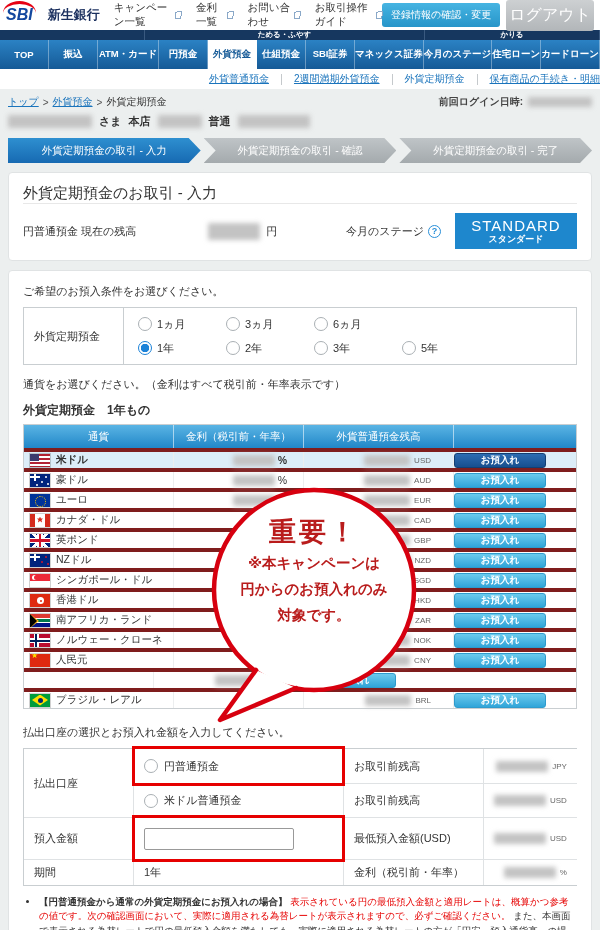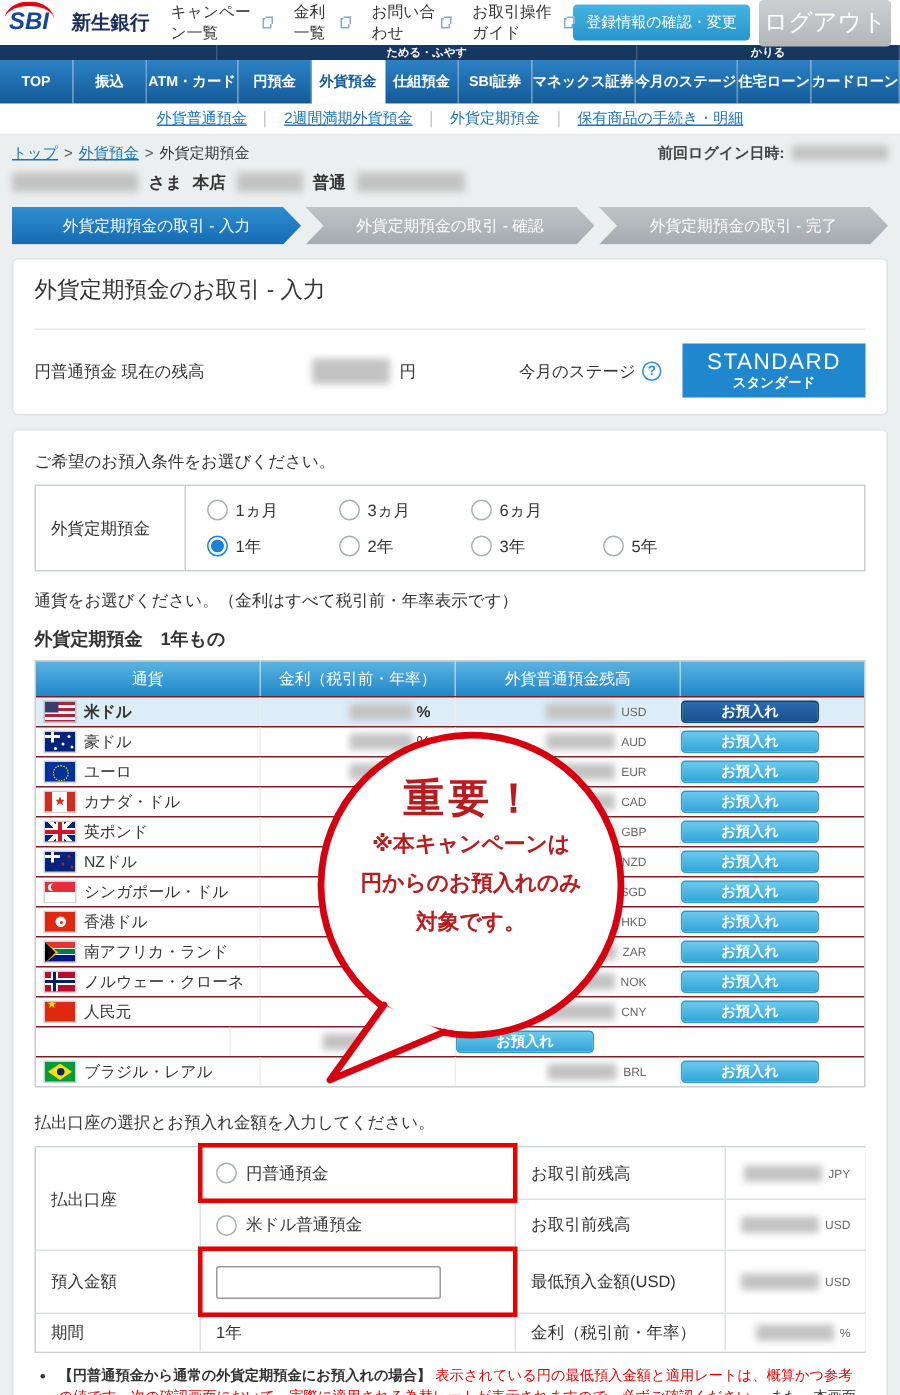--- a/index.html
+++ b/index.html
@@ -23,21 +23,21 @@
       padding:5px 3px;border:none;border-radius:3px;margin-left:6px;cursor:pointer}
   
   .nav-groups{display:flex;height:10px;background:#16375f;color:#fff;font-size:7.5px;font-weight:bold;line-height:10px}
   .nav-group{text-align:center;border-right:1px solid #3a5a80}
   .g1{width:145px}.g2{width:280px}.g3{flex:1}
   .nav-tabs{display:flex;height:29px}
   .tab{flex:1;display:flex;align-items:center;justify-content:center;color:#fff;font-size:9.5px;font-weight:bold;
       background:linear-gradient(180deg,#2b82c4,#155a97);border-right:1px solid rgba(255,255,255,.35);cursor:pointer;white-space:nowrap}
   .tab.wide{flex:1.25}
   .tab.active{background:#fff;color:#155a97}
-  .subnav{height:20px;background:#fff;display:flex;align-items:center;justify-content:center;font-size:10px}
+  .subnav{height:20px;background:#fff;display:flex;align-items:center;justify-content:flex-end;font-size:10px}
   .subnav .sep{width:1px;height:11px;background:#c5c9cc;margin:0 12px}
   .link{color:#1a74bc;text-decoration:underline;cursor:pointer}
   .link.current{text-decoration:none}
   
   .content{padding:6px 8px 0}
   .crumbrow{display:flex;justify-content:space-between;align-items:center;font-size:10px}
   .crumb{display:flex;gap:4px;align-items:center}
   .crumb .gt{color:#555}
   .lastlogin{display:flex;align-items:center;gap:5px;font-weight:bold;color:#444}
   .acctrow{display:flex;align-items:center;gap:7px;font-size:11px;font-weight:bold;color:#333;margin-top:5px}
@@ -46,21 +46,21 @@
   .b-acct3{width:72px;height:13px}.b-bal{width:52px;height:17px}.b-rate{width:42px;height:11px}
   .b-amt{width:46px;height:11px}.b-pay{width:52px;height:11px}
   .steps{display:flex;margin-top:9px}
   .step{flex:1;height:25px;display:flex;align-items:center;justify-content:center;color:#fff;font-size:10.5px;
       background:linear-gradient(180deg,#bfc4c7,#a4aaad);margin-right:3px;
       clip-path:polygon(0 0,calc(100% - 12px) 0,100% 50%,calc(100% - 12px) 100%,0 100%)}
   .step + .step{clip-path:polygon(0 0,calc(100% - 12px) 0,100% 50%,calc(100% - 12px) 100%,0 100%,12px 50%)}
   .step:last-child{margin-right:0}
   .step.active{background:linear-gradient(180deg,#2e8fd0,#176ab2)}
   .card{background:#fff;border:1px solid #e0e3e4;border-radius:4px;margin-top:9px;padding:11px 14px}
-  .page-title{font-size:15px;color:#333;padding-bottom:16px;border-bottom:1px solid #e8e8e8}
+  .page-title{font-size:15px;color:#333;padding-bottom:0;border-bottom:1px solid #e8e8e8}
   .balrow{display:flex;align-items:center;margin-top:9px}
   .ballabel{font-size:11px}
   .balrow .b-bal{margin-left:72px;margin-right:6px}
   .yen{font-size:11px}
   .stage{margin-left:auto;display:flex;align-items:center;font-size:11px}
   .qicon{display:inline-flex;width:13px;height:13px;border:1.5px solid #2a8fd8;border-radius:50%;color:#2a8fd8;
       font-size:9px;font-weight:bold;align-items:center;justify-content:center;margin-left:4px}
   .badge{width:122px;height:36px;background:#1e87cd;color:#fff;text-align:center;margin-left:14px;
       display:flex;flex-direction:column;justify-content:center;line-height:1.15}
   .badge-en{font-size:15px;letter-spacing:1px}
@@ -73,21 +73,21 @@
   .trow{display:flex;height:24px;align-items:center;padding-left:14px}
   .opt{width:88px;display:flex;align-items:center;gap:5px;font-size:11px;cursor:pointer}
   .radio{width:14px;height:14px;border-radius:50%;border:1px solid #aab0b4;background:#fff;flex:none}
   .radio.checked{border:1.5px solid #1b82d8;background:radial-gradient(circle,#1b82d8 0 4px,#fff 4.5px)}
   .tbltitle{font-size:12px;font-weight:bold;margin:10px 0 5px}
   
   .ctable{border:1px solid #c9ced1}
   .chead{display:flex;height:23px;background:linear-gradient(180deg,#5ab4e4,#2187c8);color:#fff;font-size:10.5px;align-items:center}
   .chead div{text-align:center;border-right:1px solid rgba(255,255,255,.55);height:100%;display:flex;align-items:center;justify-content:center}
   .c1{width:150px}.c2{width:130px}.c3{width:150px}.c4{flex:1;border-right:none!important}
-  .crow{display:flex;height:20px;align-items:center;border-top:1px solid #7f1d1d;font-size:10.5px;background:#fff}
+  .crow{display:flex;height:20px;align-items:center;border-top:4px solid #7f1d1d;font-size:10.5px;background:#fff}
   .crow.first{background:#dcedf8;font-weight:bold}
   .cc{height:100%;display:flex;align-items:center}
   .cc.c1{padding-left:6px;gap:6px;border-right:1px solid #eceeef}
   .cc.c2{justify-content:flex-end;padding-right:16px;gap:3px;border-right:1px solid #eceeef}
   .cc.c3{justify-content:flex-end;padding-right:22px;gap:4px;border-right:1px solid #eceeef}
   .cc.c4{justify-content:flex-start}
   .code{font-size:8px;color:#666;font-weight:normal}
   .pct{font-size:10.5px}
   .deposit{width:92px;height:15px;border-radius:3px;background:linear-gradient(180deg,#6cc9ec,#30a5d9);
       border:1px solid #2e9bcc;color:#fff;font-size:9.5px;font-weight:bold;line-height:1;cursor:pointer}

